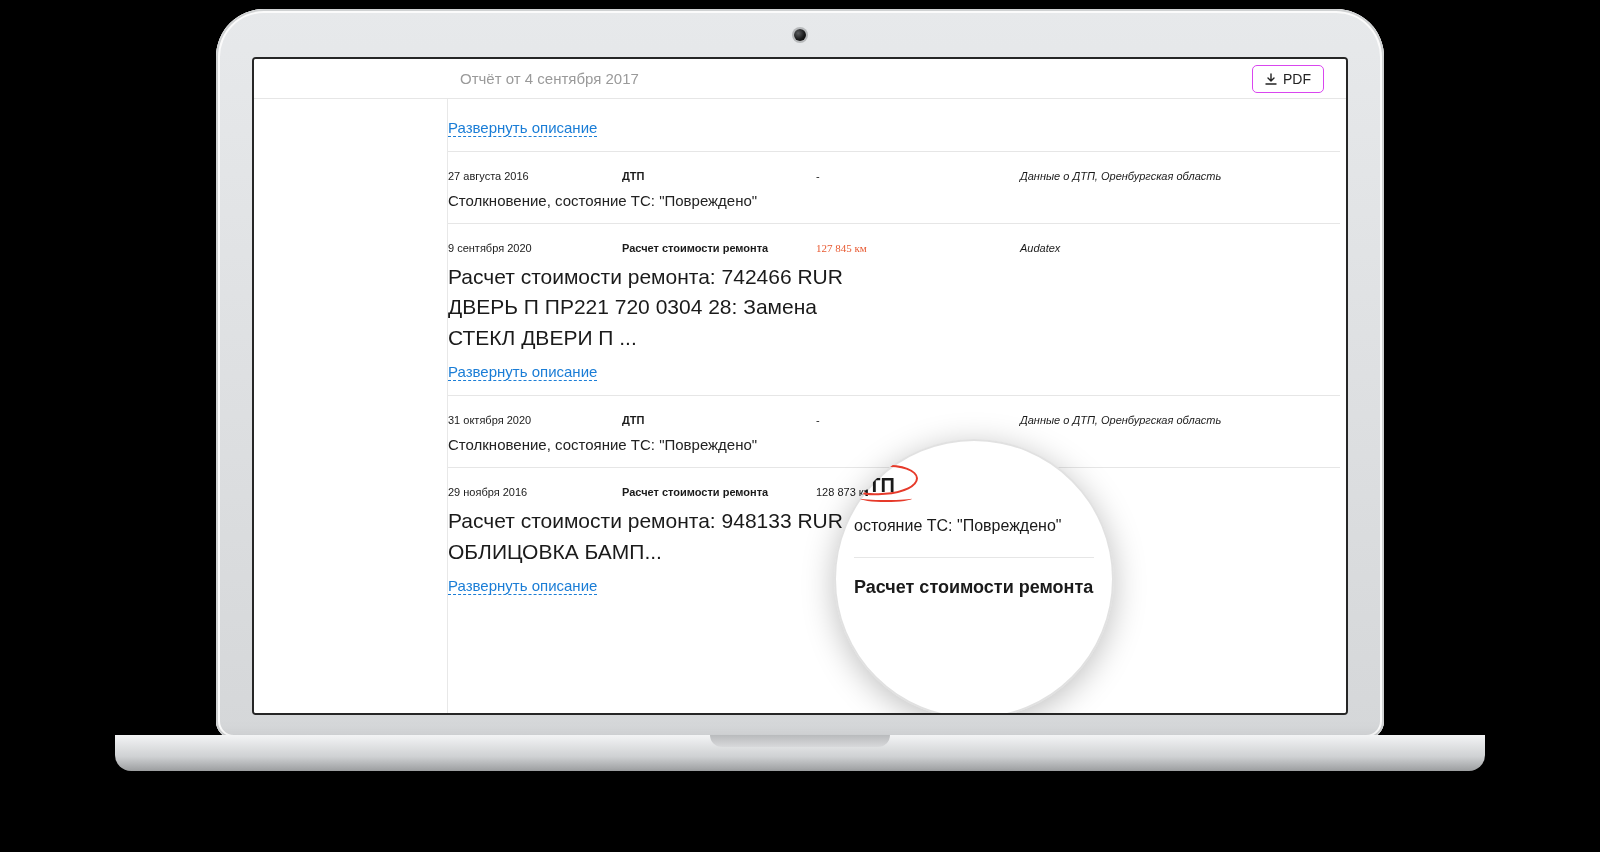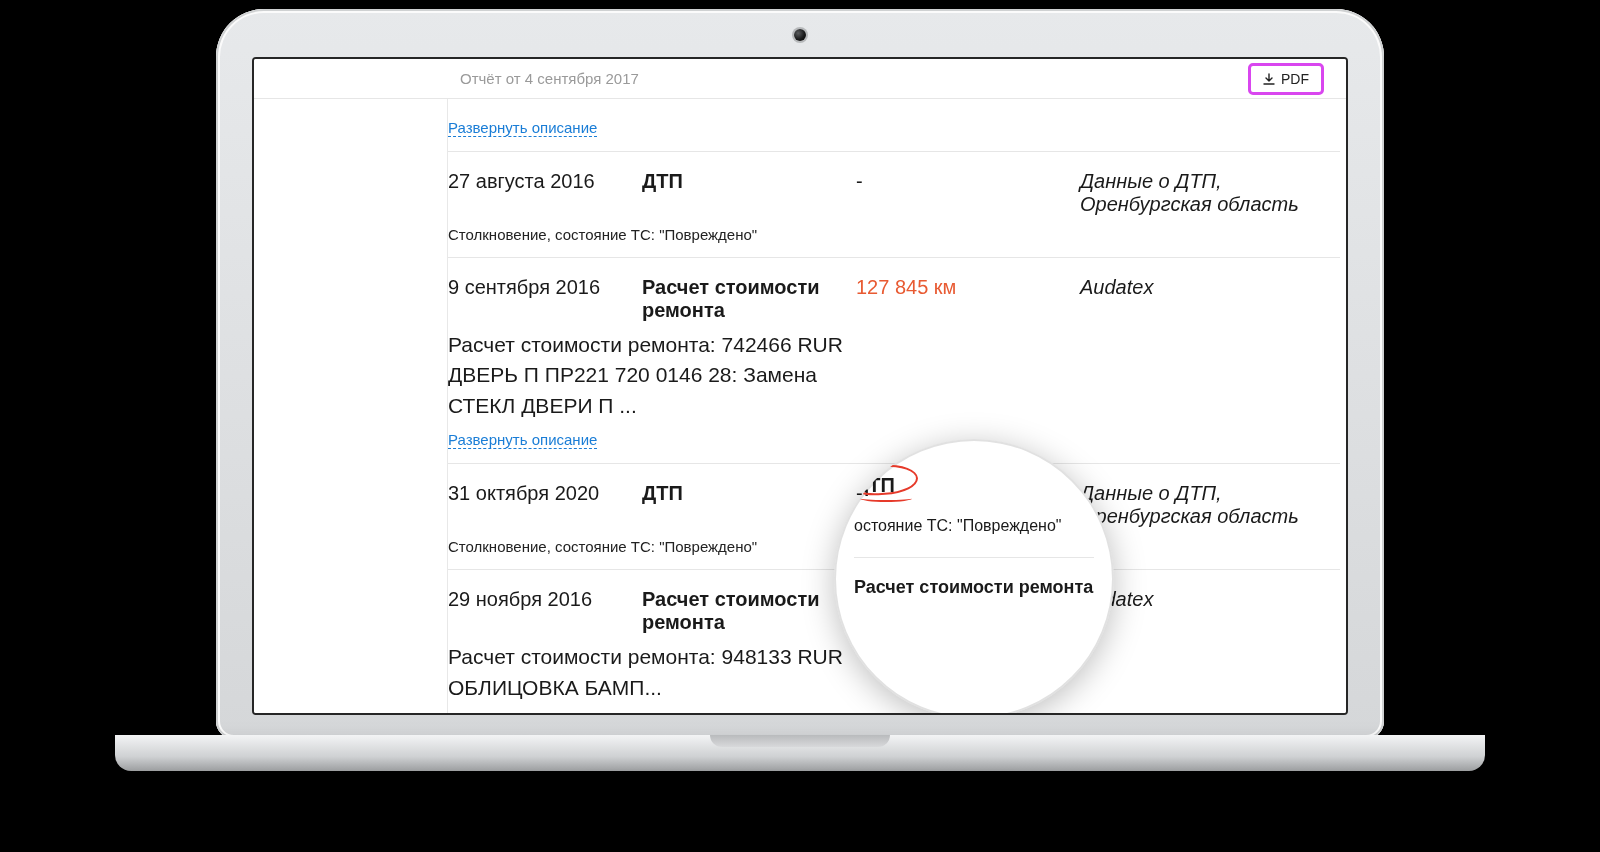--- a/index.html
+++ b/index.html
@@ -61,47 +61,47 @@
     .topbar {
       height:40px; flex:0 0 40px;
       border-bottom:1px solid #e6e6e6;
       display:flex; align-items:center;
       padding:0 22px 0 206px;
       color:#9a9a9a; font-size:15px;
     }
     .topbar .spacer { flex:1; }
     .pdf-btn {
       display:flex; align-items:center; gap:6px;
-      padding:5px 12px; border:3px solid #d946ef; border-radius:5px;
+      padding:5px 12px; border:1px solid #d946ef; border-radius:5px;
       background:#fff; color:#222; font-size:14px; cursor:pointer;
     }
     .pdf-btn svg { width:12px; height:12px; }
 
     .body {
       flex:1; display:flex; overflow:hidden;
     }
     .side { flex:0 0 194px; border-right:1px solid #e8e8e8; }
     .main { flex:1; overflow:hidden; padding-right:6px; }
 
     .entry {
       padding:18px 0 14px 0;
       border-top:1px solid #e6e6e6;
     }
     .entry.first-cut { border-top:none; padding-top:10px; }
     .row1 {
       display:grid;
       grid-template-columns: 170px 190px 200px 1fr;
       align-items:flex-start;
-      column-gap:24px;
-      font-size:20px;
+      column-gap:4px;
+      font-size:11px;
     }
     .date {}
     .kind { font-weight:700; }
     .km {}
-    .km.warn { color:#e85a32; }
+    .km.warn { color:#e85a32;font-family:Liberation Serif, serif; }
     .src  { text-align:left;font-style:italic; }
     .note { margin-top:10px; font-size:15px; color:#222; }
     .det  { margin-top:8px; font-size:21px; line-height:1.45; }
     .expand {
       display:inline-block; margin-top:10px;
       color:#1a7dd6; font-size:15px;
       border-bottom:1px dashed #1a7dd6;
       cursor:pointer;
     }
 
@@ -176,28 +176,28 @@
               <div class="date">27 августа 2016</div>
               <div class="kind">ДТП</div>
               <div class="km">-</div>
               <div class="src">Данные о ДТП, Оренбургская область</div>
             </div>
             <div class="note">Столкновение, состояние ТС: "Повреждено"</div>
           </div>
 
           <div class="entry">
             <div class="row1">
-              <div class="date">9 сентября 2016</div>
+              <div class="date">9 сентября 2020</div>
               <div class="kind">Расчет стоимости ремонта</div>
               <div class="km warn">127 845 км</div>
               <div class="src">Audatex</div>
             </div>
             <div class="det">
               <div>Расчет стоимости ремонта: 742466 RUR</div>
-              <div>ДВЕРЬ П ПР221 720 0146 28: Замена</div>
+              <div>ДВЕРЬ П ПР221 720 0304 28: Замена</div>
               <div>СТЕКЛ ДВЕРИ П ...</div>
             </div>
             <span class="expand">Развернуть описание</span>
           </div>
 
           <div class="entry">
             <div class="row1">
               <div class="date">31 октября 2020</div>
               <div class="kind">ДТП</div>
               <div class="km">-</div>

